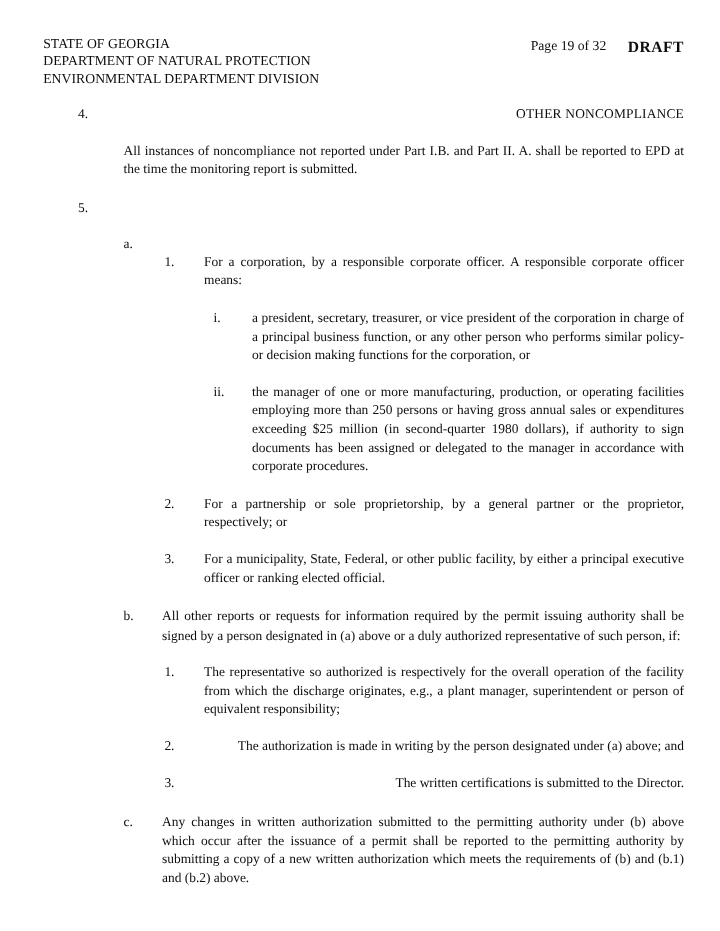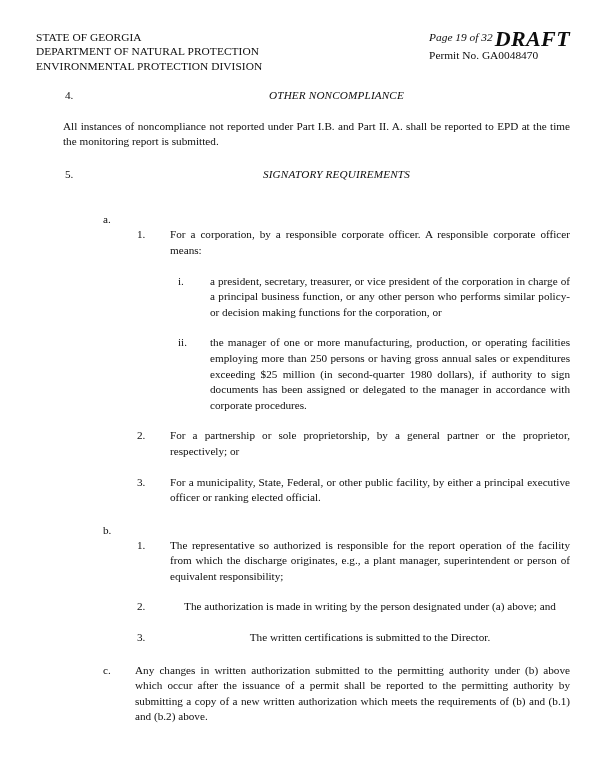--- a/index.html
+++ b/index.html
@@ -39,32 +39,31 @@
     white-space: nowrap;
   }
   .agency-block div { display: block; }
 
   .doc-meta {
     text-align: left;
     padding-right: 2px;
   }
   .doc-meta-row1 {
     display: flex;
-    align-items: flex-start;
-    gap: 2px;
+    align-items: flex-end;
+    gap: 18px;
     height: 16px;
-    font-style: italic;
   }
   .page-number {
     font-size: 11.4px;
     line-height: 14.4px;
     white-space: nowrap;
   }
   .draft-stamp {
-    font-size: 22px;
+    font-size: 13px;
     font-weight: bold;
     letter-spacing: 0.4px;
     line-height: 16px;
     white-space: nowrap;
     position: relative;
     top: 1px;
   }
   .permit-number {
     font-size: 11.4px;
     line-height: 14.4px;
@@ -89,64 +88,62 @@
   .block .marker {
     position: absolute;
     top: 0;
     font-size: 11.2px;
     line-height: 15.6px;
   }
   .block .content {
     text-align: justify;
     text-justify: inter-word;
   }
-  .block .content.left { text-align: center; }
+  .block .content.left { text-align: right; }
 
   
   .lvl-section   { padding-left: 103px; }
   .lvl-section > .marker { left: 65px; }
 
-  .lvl-body      { padding-left: 63px; }
+  .lvl-body      { padding-left: 103px; }
 
   .lvl-letter    { padding-left: 135px; }
   .lvl-letter > .marker { left: 103px; }
 
   .lvl-number    { padding-left: 170px; }
   .lvl-number > .marker { left: 137px; }
 
   .lvl-roman     { padding-left: 210px; }
   .lvl-roman > .marker { left: 178px; }
 
   .heading .content {
-    text-align: center;
+    text-align: right;
     letter-spacing: 0.15px;
-    font-style: italic;
   }
   .gap-md { height: 15px; }
   .gap-lg { height: 17px; }
 </style>
 </head>
 <body>
 
 <div class="page">
 
   <div class="header">
 
     <div class="agency-block">
       <div>STATE OF GEORGIA</div>
       <div>DEPARTMENT OF NATURAL PROTECTION</div>
-      <div>ENVIRONMENTAL PROTECTION DIVISION</div>
+      <div>ENVIRONMENTAL DEPARTMENT DIVISION</div>
     </div>
 
     <div class="doc-meta">
       <div class="doc-meta-row1">
         <span class="page-number">Page 19 of 32</span>
         <span class="draft-stamp">DRAFT</span>
       </div>
-      <div class="permit-number">Permit No. GA0048470</div>
     </div>
 
   </div>
 
   <div class="body">
 
     <div class="block lvl-section heading">
       <span class="marker">4.</span>
       <div class="content">OTHER NONCOMPLIANCE</div>
     </div>
@@ -154,21 +151,20 @@
     <div class="gap-md"></div>
 
     <div class="block lvl-body">
       <div class="content">All instances of noncompliance not reported under Part I.B. and Part II. A. shall be reported to EPD at the time the monitoring report is submitted.</div>
     </div>
 
     <div class="gap-lg"></div>
 
     <div class="block lvl-section heading">
       <span class="marker">5.</span>
-      <div class="content">SIGNATORY REQUIREMENTS</div>
     </div>
 
     <div class="gap-md"></div>
 
 
     <div class="gap-md"></div>
 
     <div class="block lvl-letter">
       <span class="marker">a.</span>
     </div>
@@ -205,27 +201,28 @@
 
     <div class="block lvl-number">
       <span class="marker">3.</span>
       <div class="content">For a municipality, State, Federal, or other public facility, by either a principal executive officer or ranking elected official.</div>
     </div>
 
     <div class="gap-lg"></div>
 
     <div class="block lvl-letter">
       <span class="marker">b.</span>
+      <div class="content">All other reports or requests for information required by the permit issuing authority shall be signed by a person designated in (a) above or a duly authorized representative of such person, if:</div>
     </div>
 
     <div class="gap-md"></div>
 
     <div class="block lvl-number">
       <span class="marker">1.</span>
-      <div class="content">The representative so authorized is responsible for the report operation of the facility from which the discharge originates, e.g., a plant manager, superintendent or person of equivalent responsibility;</div>
+      <div class="content">The representative so authorized is respectively for the overall operation of the facility from which the discharge originates, e.g., a plant manager, superintendent or person of equivalent responsibility;</div>
     </div>
 
     <div class="gap-md"></div>
 
     <div class="block lvl-number">
       <span class="marker">2.</span>
       <div class="content left">The authorization is made in writing by the person designated under (a) above; and</div>
     </div>
 
     <div class="gap-md"></div>

